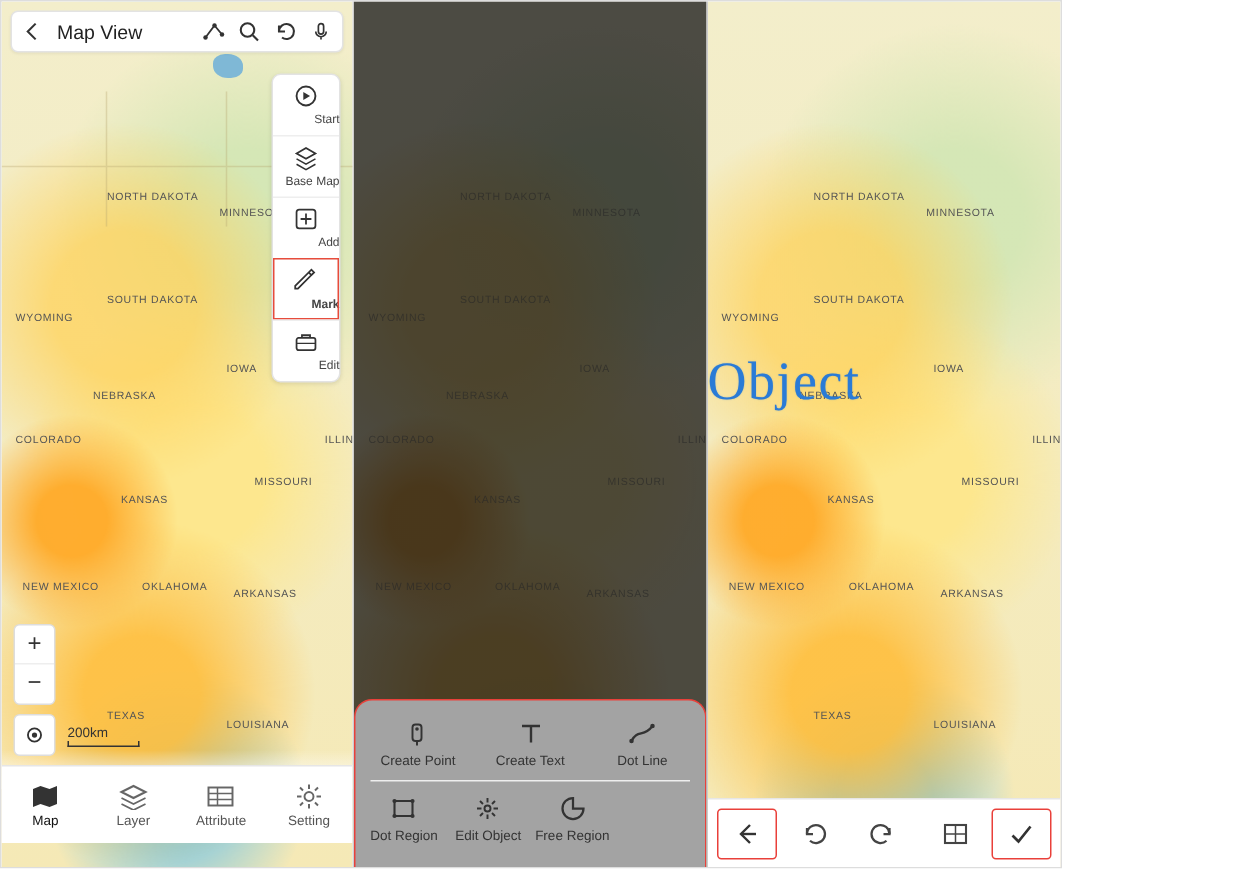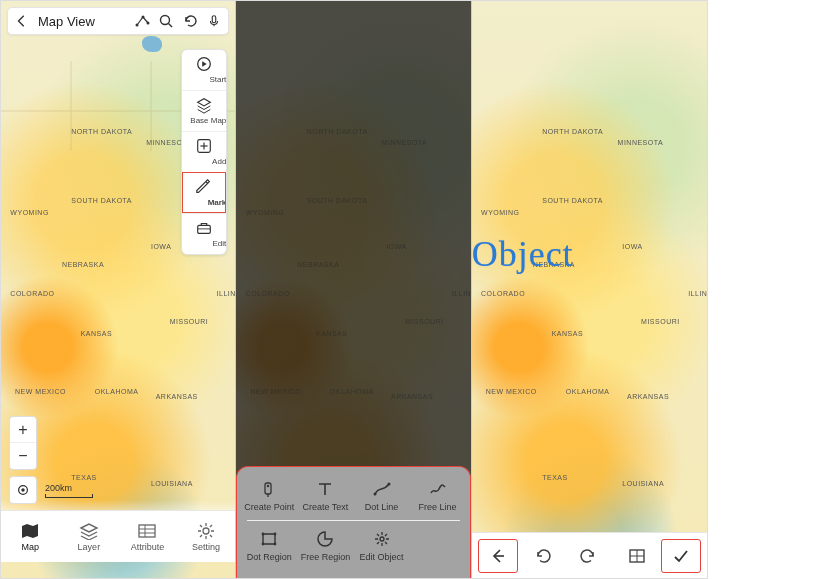--- a/index.html
+++ b/index.html
@@ -294,51 +294,45 @@
           <span class="lbl">Create Text</span>
         </div>
         <div class="mark-cell">
           <svg class="mk-icon" viewBox="0 0 20 20">
               <path d="M3 15c4-8 8-2 14-10" stroke="#333" stroke-width="1.5" fill="none"></path>
               <circle cx="3" cy="15" r="1.5" fill="#333"></circle>
               <circle cx="17" cy="5" r="1.5" fill="#333"></circle>
             </svg>
           <span class="lbl">Dot Line</span>
         </div>
-        <div class="mark-cell">
-          <svg class="mk-icon" viewBox="0 0 20 20">
-              <path d="M3 14c3-6 5 2 8-4s4-4 6-2" stroke="#333" stroke-width="1.6" fill="none"></path>
-            </svg>
-          <span class="lbl">Free Line</span>
-        </div>
       </div>
       <div class="mark-hr"></div>
       <div class="mark-row">
         <div class="mark-cell">
           <svg class="mk-icon" viewBox="0 0 20 20">
               <path d="M4 5h12v10H4z" fill="none" stroke="#333" stroke-width="1.4"></path>
               <circle cx="4" cy="5" r="1.4" fill="#333"></circle>
               <circle cx="16" cy="5" r="1.4" fill="#333"></circle>
               <circle cx="4" cy="15" r="1.4" fill="#333"></circle>
               <circle cx="16" cy="15" r="1.4" fill="#333"></circle>
             </svg>
           <span class="lbl">Dot Region</span>
         </div>
         <div class="mark-cell">
           <svg class="mk-icon" viewBox="0 0 20 20">
-              <path d="M10 3a7 7 0 1 0 7 7h-7z" fill="none" stroke="#333" stroke-width="1.5"></path>
-            </svg>
-          <span class="lbl">Free Region</span>
-        </div>
-        <div class="mark-cell">
-          <svg class="mk-icon" viewBox="0 0 20 20">
               <circle cx="10" cy="10" r="2" fill="none" stroke="#333" stroke-width="1.3"></circle>
               <path d="M10 3v3M10 14v3M3 10h3M14 10h3M5 5l2 2M13 13l2 2M15 5l-2 2M7 13l-2 2" stroke="#333" stroke-width="1.3"></path>
             </svg>
           <span class="lbl">Edit Object</span>
+        </div>
+        <div class="mark-cell">
+          <svg class="mk-icon" viewBox="0 0 20 20">
+              <path d="M10 3a7 7 0 1 0 7 7h-7z" fill="none" stroke="#333" stroke-width="1.5"></path>
+            </svg>
+          <span class="lbl">Free Region</span>
         </div>
         <div class="mark-cell" style="visibility:hidden"></div>
       </div>
     </div>
   </div>
 
   <div class="panel">
     <div class="mapbg"></div>
     <div id="labels3">
         <div class="stlabel" style="left: 30%; top: 22%;">NORTH DAKOTA</div>

